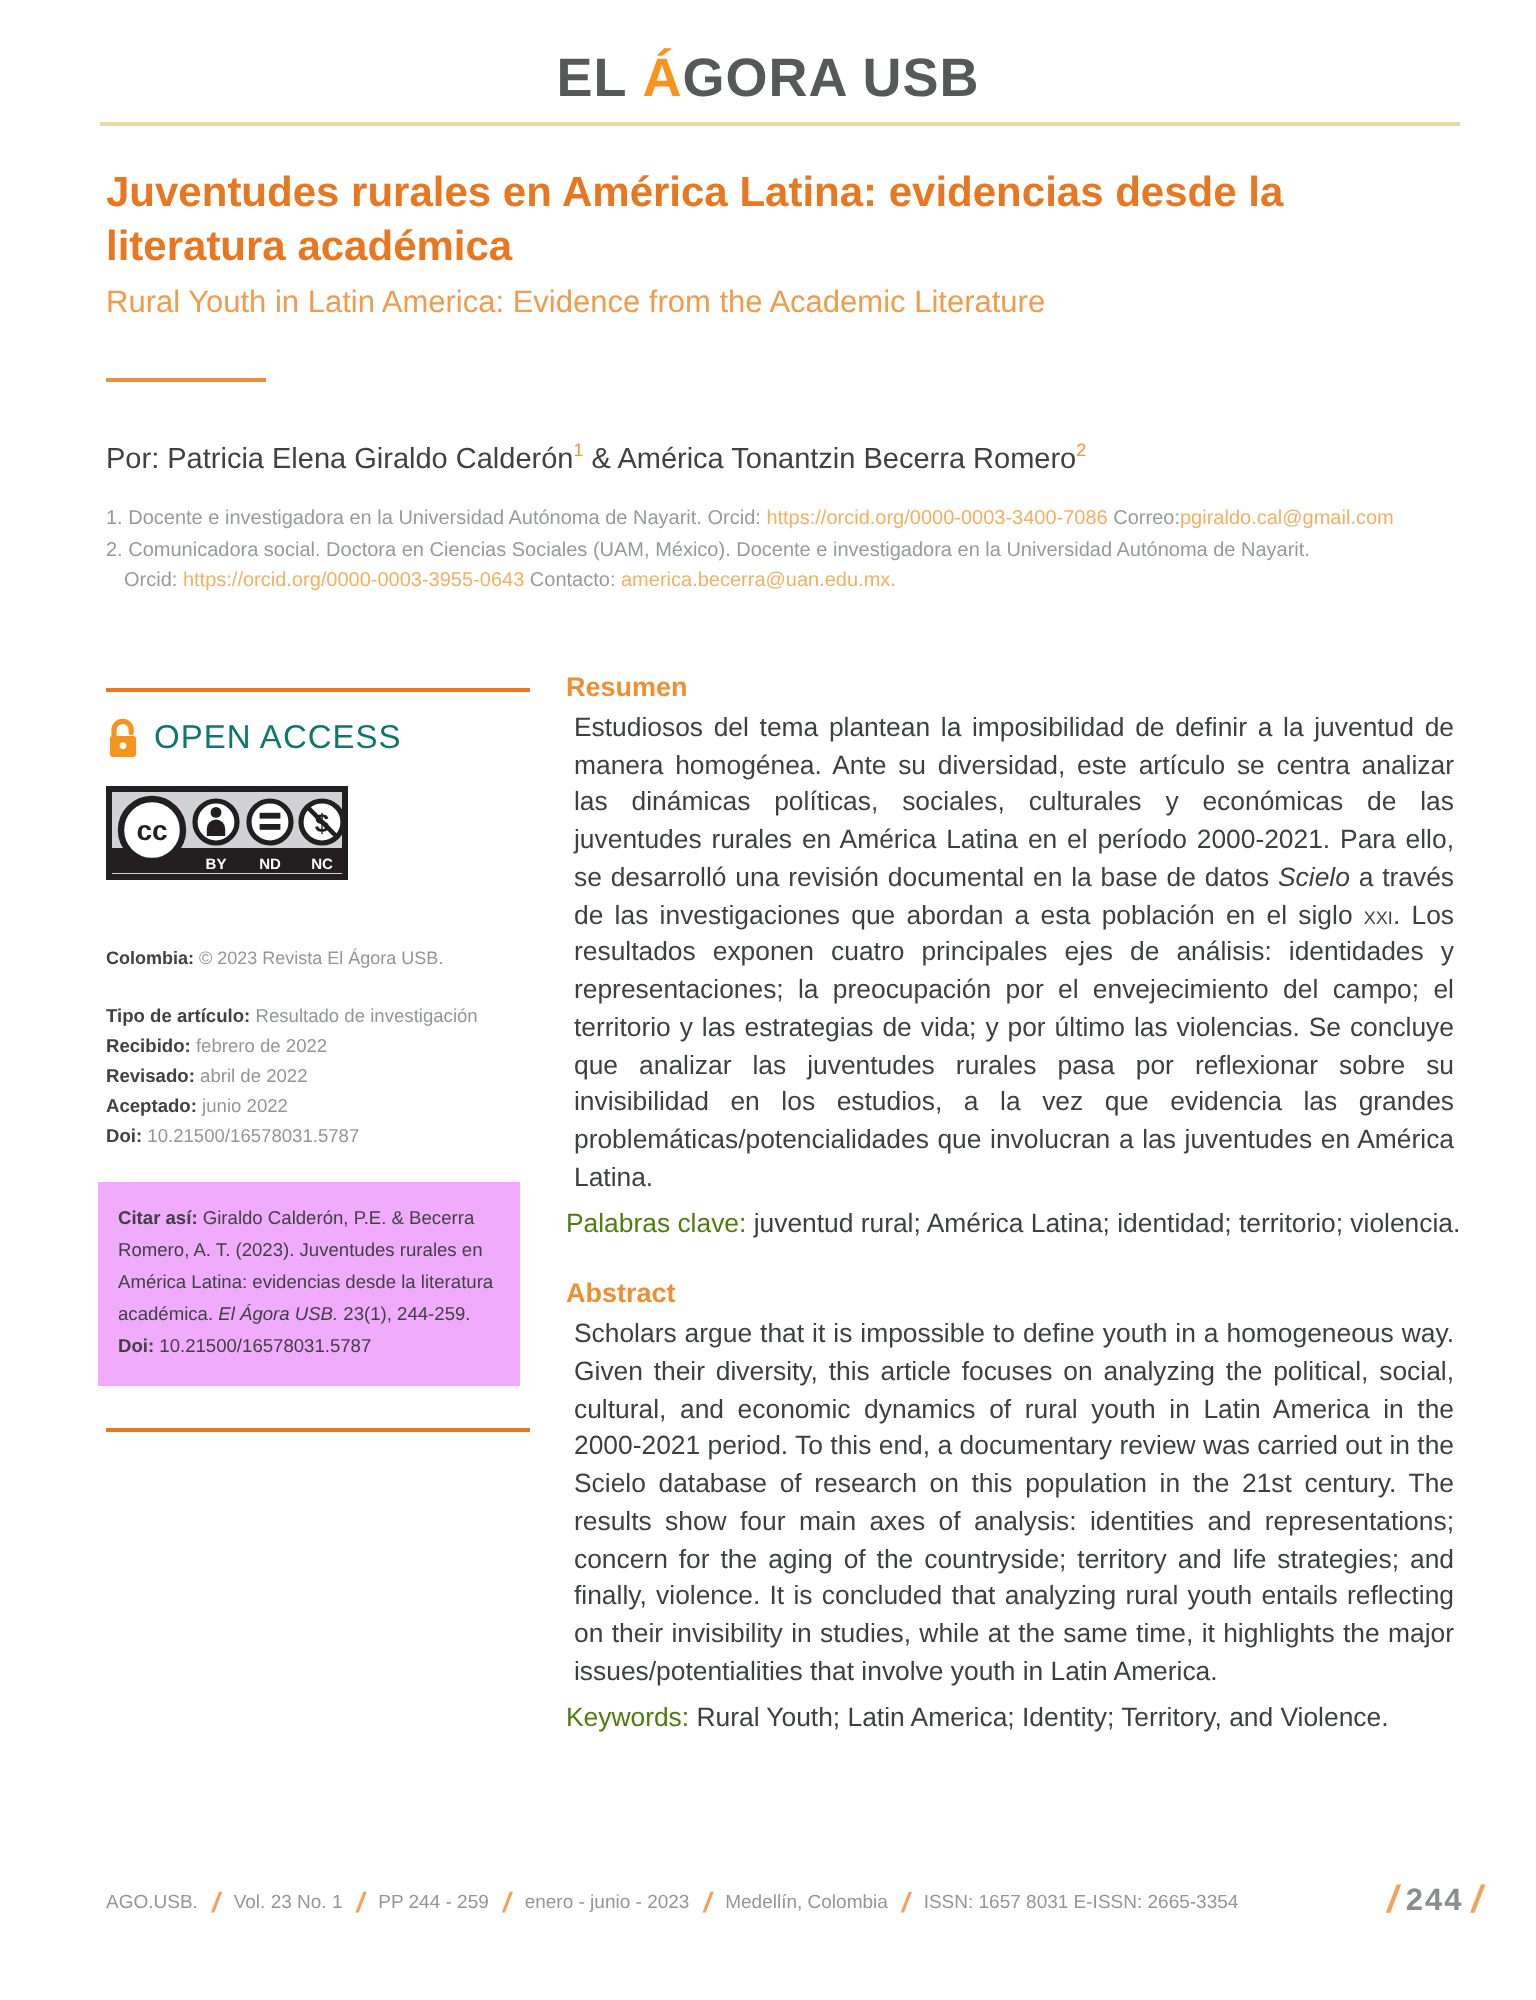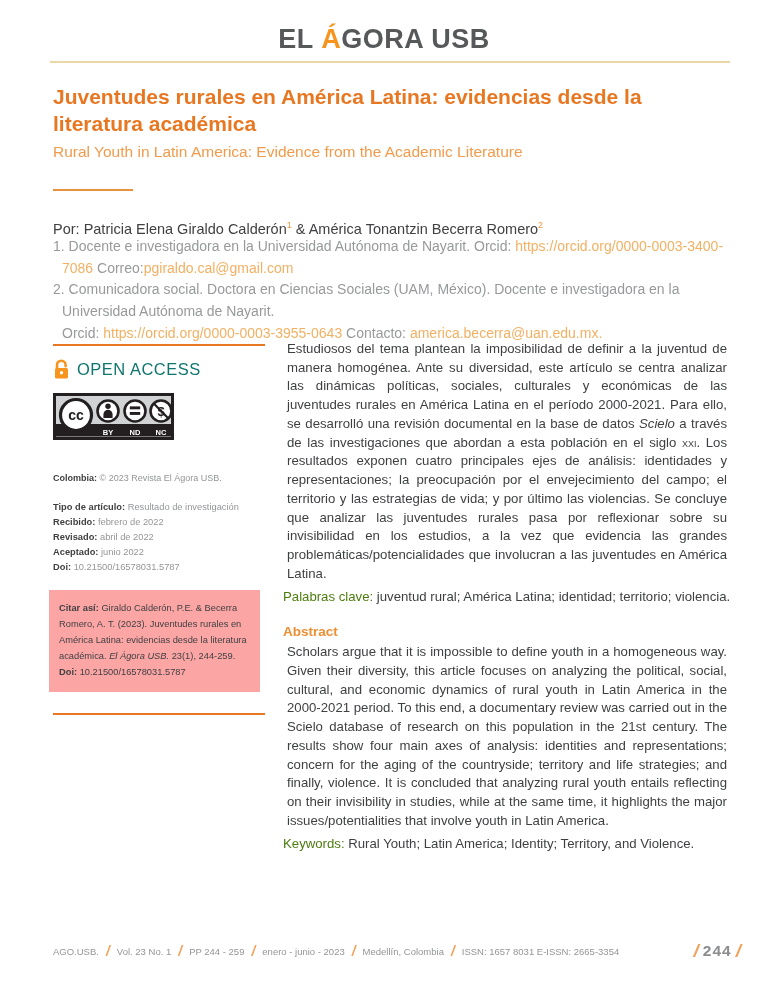--- a/index.html
+++ b/index.html
@@ -13,36 +13,36 @@
   .logo .accent {color:#F7941D;}
   .header-rule {position:absolute; top:61px; left:50px; width:680px; height:2px; background:#EAD7A4;}
   
   .title-block {position:absolute; left:53px; top:84px; width:620px;}
   .title {margin:0; font-size:21px; font-weight:bold; color:#E87722; line-height:1.28;}
   .subtitle {margin:4px 0 0 0; font-size:15.5px; font-weight:normal; color:#F19B4C; line-height:1.3;}
   .title-dash {position:absolute; left:53px; top:189px; width:80px; height:2px; background:#E8923E;}
   
   .author-line {position:absolute; left:53px; top:220px; font-size:14.5px; color:#414042;}
   .author-line sup {color:#F0953B; font-size:9px;}
-  .footnotes {position:absolute; left:53px; top:236px; width:672px; font-size:14px;
+  .footnotes {position:absolute; left:53px; top:252px; width:672px; font-size:10px;
     color:#97999B; line-height:1.55;}
   .footnote {padding-left:9px; text-indent:-9px;}
   .fn-indent {padding-left:9px; text-indent:0;}
   .fn-link {color:#F2B063; text-decoration:none;}
   
   .left-col {position:absolute; left:53px; top:344px; width:212px;}
   .rule-orange {height:2px; background:#E87722;}
   .open-access {display:flex; align-items:center; gap:7px; margin-top:13px;
     color:#0f766e; font-size:16.5px; letter-spacing:.5px;}
   .cc-badge-wrap {margin-top:13px;}
   .copyright {margin-top:27px; font-size:9px; color:#939598; line-height:1.75; text-align:justify;}
   .bold-dark {font-weight:bold; color:#414042;}
   .lic-link {color:#F2B063; text-decoration:none;}
   .meta {margin-top:13px; font-size:9.3px; color:#939598; line-height:1.62;}
-  .cite-box {margin:15px 0 0 -4px; width:191px; background:#fca5a5; padding:11px 10px;
+  .cite-box {margin:15px 0 0 -4px; width:191px; background:#f0abfc; padding:11px 10px;
     font-size:9.3px; color:#414042; line-height:1.72;}
   .rule-bottom {margin-top:21px;}
   
   .right-col {position:absolute; left:283px; top:336px; width:448px; color:#3E3F41;}
   .sec-heading {margin:0 0 2px 0; font-size:13.5px; font-weight:bold; color:#EE8F33;}
   .body-text {margin:4px; font-size:13.2px; line-height:1.42; text-align:justify;}
   .kw-line {margin:0; font-size:13.2px; line-height:1.42;}
   .kw-label {color:#4d7c0f;}
   .abstract-block {margin-top:18px;}
   .sc {font-variant:small-caps;}
@@ -148,20 +148,21 @@
       <div>
         <span class="bold-dark">Doi:</span><span> 10.21500/16578031.5787</span>
       </div>
     </div>
 
     <div class="rule-orange rule-bottom"></div>
   </div>
 
   <div class="right-col">
     <div>
+      <h3 class="sec-heading">Resumen</h3>
       <p class="body-text"><span>Estudiosos del tema plantean la imposibilidad de definir a la juventud de manera homogénea. Ante su diversidad, este artículo se centra analizar las dinámicas políticas, sociales, culturales y económicas de las juventudes rurales en América Latina en el período 2000-2021. Para ello, se desarrolló una revisión documental en la base de datos </span><i>Scielo</i><span> a través de las investigaciones que abordan a esta población en el siglo </span><span class="sc">xxi</span><span>. Los resultados exponen cuatro principales ejes de análisis: identidades y representaciones; la preocupación por el envejecimiento del campo; el territorio y las estrategias de vida; y por último las violencias. Se concluye que analizar las juventudes rurales pasa por reflexionar sobre su invisibilidad en los estudios, a la vez que evidencia las grandes problemáticas/potencialidades que involucran a las juventudes en América Latina.</span></p>
       <p class="kw-line"><span class="kw-label">Palabras clave:</span><span> juventud rural; América Latina; identidad; territorio; violencia.</span></p>
     </div>
 
     <div class="abstract-block">
       <h3 class="sec-heading">Abstract</h3>
       <p class="body-text">Scholars argue that it is impossible to define youth in a homogeneous way. Given their diversity, this article focuses on analyzing the political, social, cultural, and economic dynamics of rural youth in Latin America in the 2000-2021 period. To this end, a documentary review was carried out in the Scielo database of research on this population in the 21st century. The results show four main axes of analysis: identities and representations; concern for the aging of the countryside; territory and life strategies; and finally, violence. It is concluded that analyzing rural youth entails reflecting on their invisibility in studies, while at the same time, it highlights the major issues/potentialities that involve youth in Latin America.</p>
       <p class="kw-line"><span class="kw-label">Keywords:</span><span> Rural Youth; Latin America; Identity; Territory, and Violence.</span></p>
     </div>
   </div>

